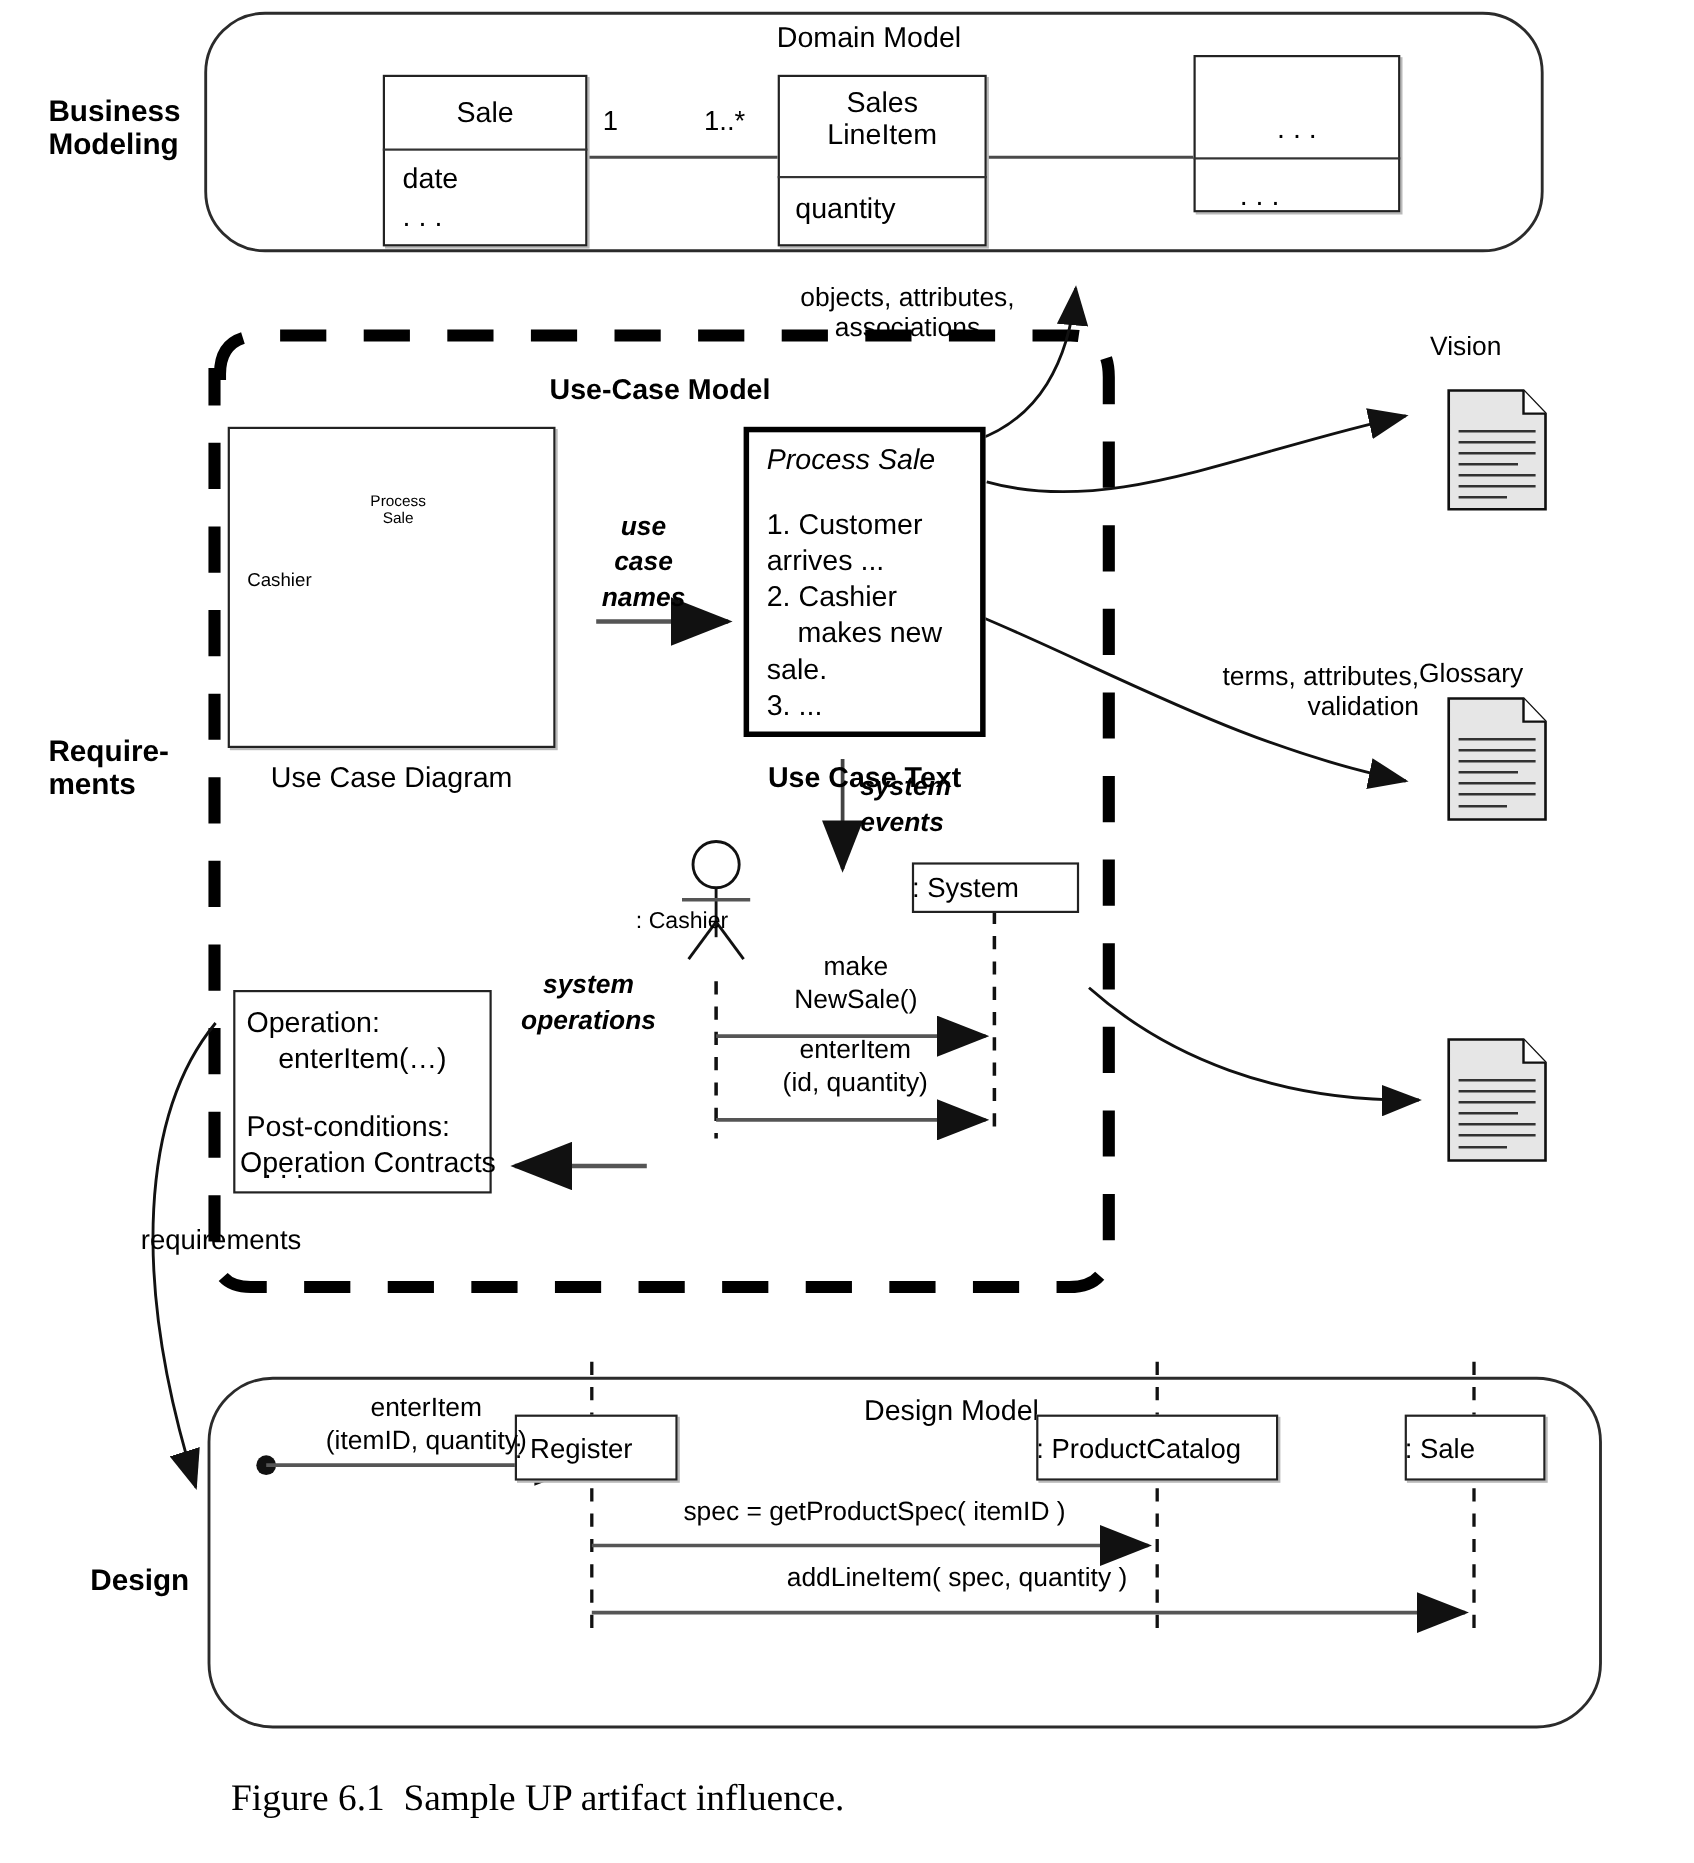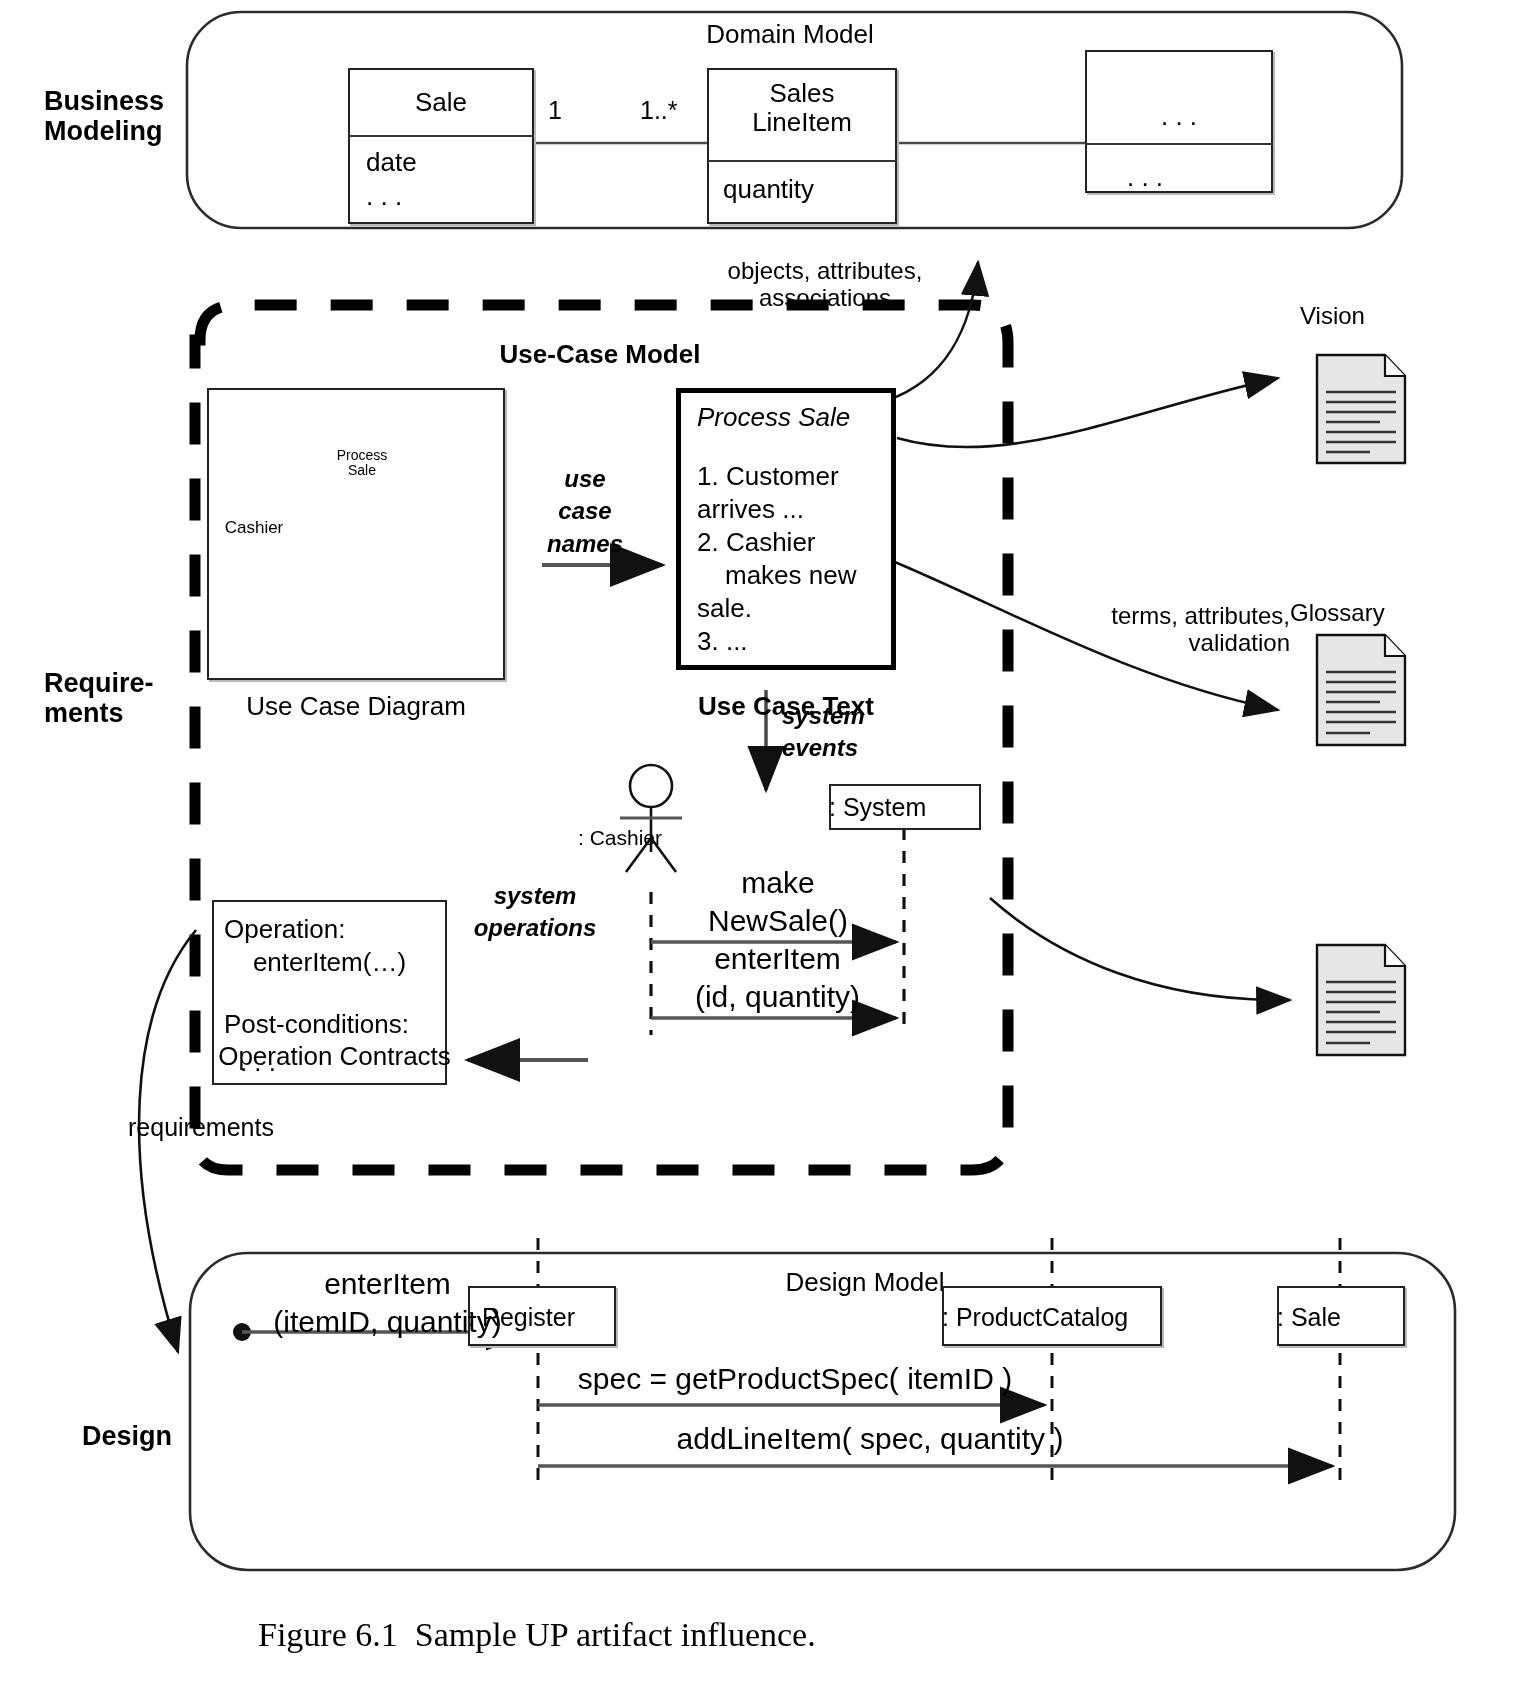--- a/index.html
+++ b/index.html
@@ -42,26 +42,25 @@
   .cls-name { font-size: 26px; text-align: center; }
   .cls-attr { font-size: 26px; }
   .mult { font-size: 25px; }
   .uc-text-title { font-size: 26px; font-style: italic; }
   .uc-text-body { font-size: 26px; }
   .ital-lbl { font-size: 24px; font-style: italic; font-weight: bold; }
   .flow-lbl { font-size: 24px; text-align: center; }
   .doc-lbl { font-size: 24px; }
   .small-lbl { font-size: 17px; text-align: center; }
   .tiny-lbl { font-size: 14px; text-align: center; }
-  .msg-lbl { font-size: 30px; text-align: center; }
+  .msg-lbl { font-size: 24px; text-align: center; }
   .lifeline-name { font-size: 25px; text-align: left; }
   .caption {
     font-family: "Liberation Serif", serif;
     font-size: 34px;
-    margin-left: 48px;
   }
   .box {
     position: absolute;
     border: 2px solid #222;
     background: #fff;
     box-sizing: border-box;
   }
   .box-thick {
     position: absolute;
     border: 5px solid #000;

